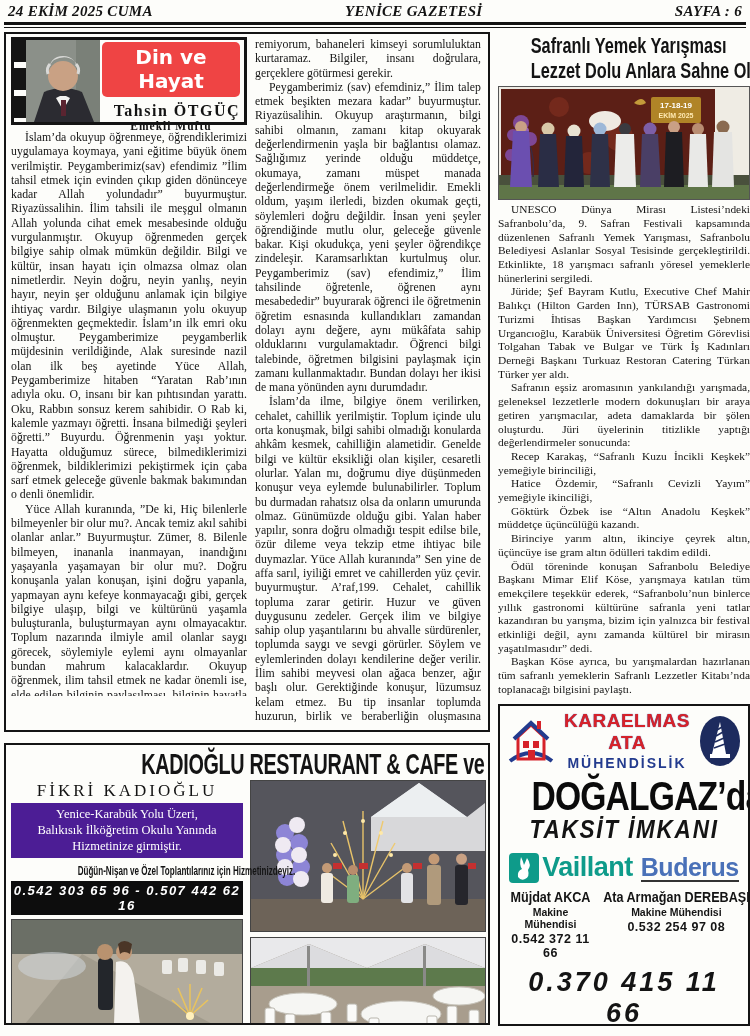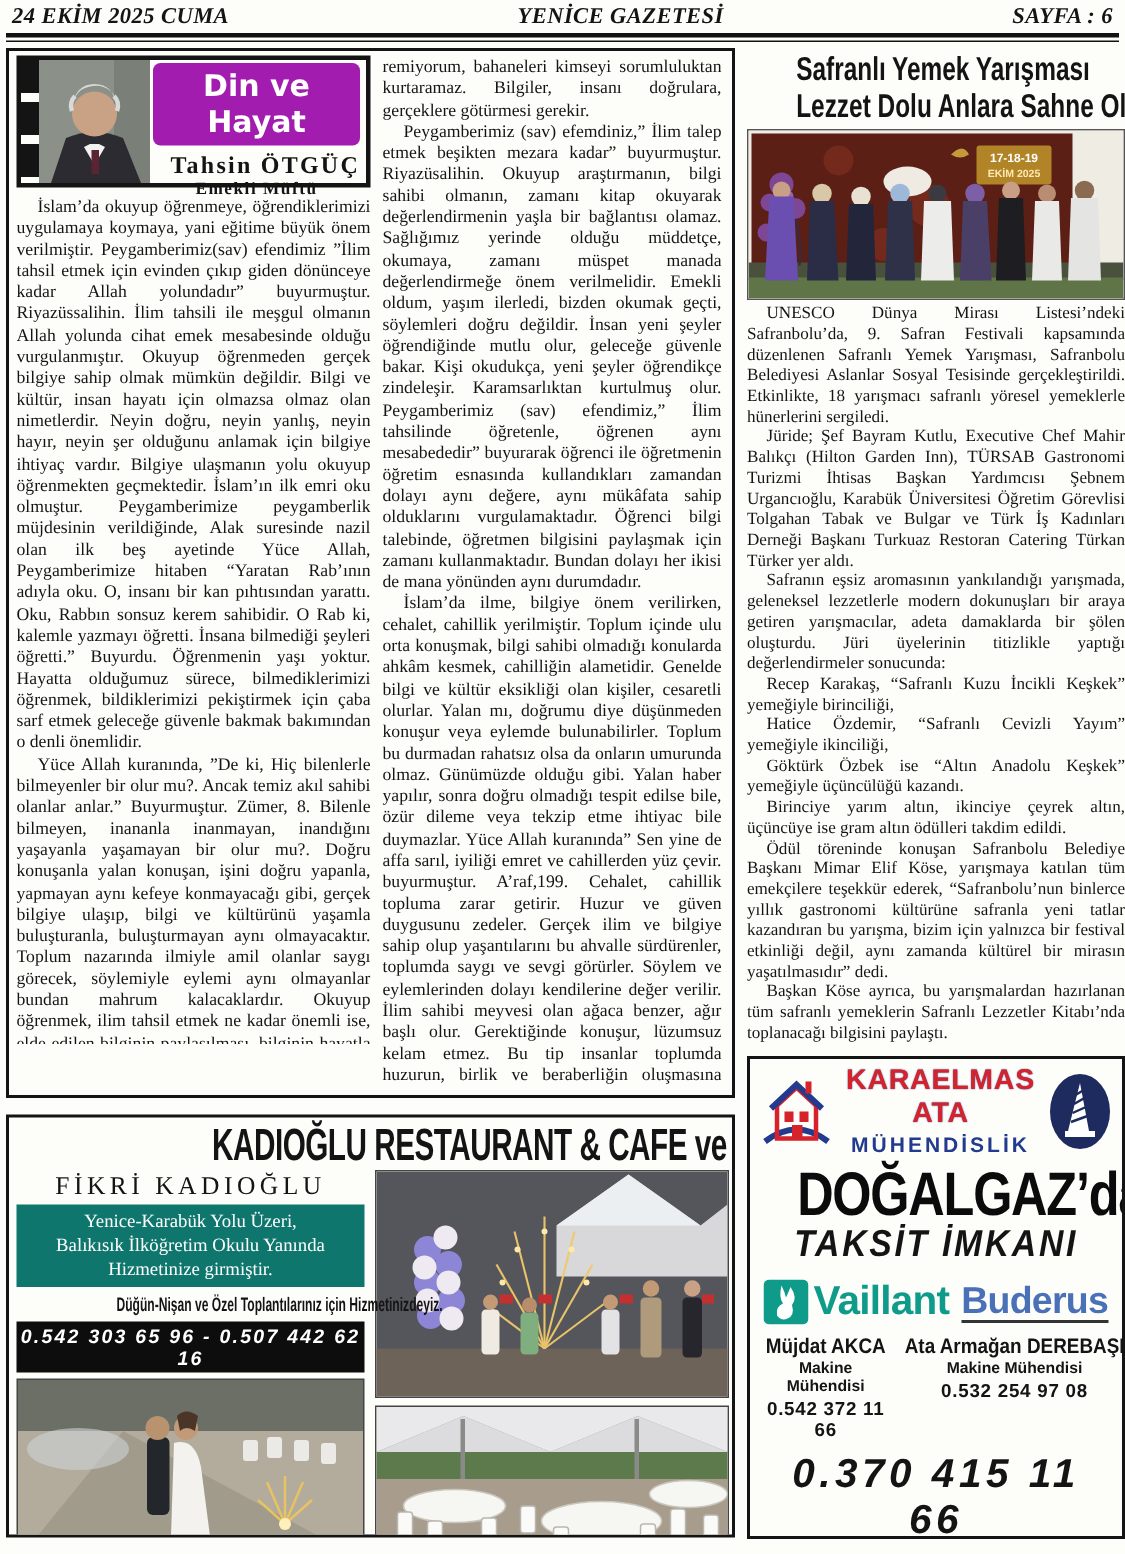--- a/index.html
+++ b/index.html
@@ -22,41 +22,41 @@
   .body-text{font-size:11.8px;line-height:14.3px;text-align:justify;overflow:hidden;}
   .body-text p{margin:0;}
   .body-text p.indent{text-indent:14px;}
   .colA .body-text{height:566px;}
   .colB .body-text{height:688px;}
   
   .din-box{border:3px solid #141414;height:88px;display:flex;margin-bottom:5px;box-sizing:border-box;}
   .bars{width:12px;background:repeating-linear-gradient(180deg,#141414 0 22px,#fdfdfa 22px 28px);flex:0 0 auto;}
   .portrait{flex:0 0 auto;}
   .din-right{flex:1;display:flex;flex-direction:column;padding:2px 4px 2px 2px;}
-  .din-banner{background:#a21caf;color:#fff;font-family:"DejaVu Sans",sans-serif;font-weight:bold;
+  .din-banner{background:#ef4444;color:#fff;font-family:"DejaVu Sans",sans-serif;font-weight:bold;
               font-size:20px;text-align:center;border-radius:5px;padding:3px 4px 4px 4px;}
   .din-author{font-weight:bold;font-size:16px;letter-spacing:1.5px;text-align:right;margin-top:5px;}
   .din-role{font-weight:bold;font-size:11.5px;letter-spacing:1px;text-align:center;}
   .islam-title{margin:1px 0 4px 0;height:26px;font-family:"Liberation Sans",sans-serif;font-weight:bold;}
   .islam-title span{display:inline-block;font-size:25px;transform:scaleX(.64);transform-origin:left center;white-space:nowrap;letter-spacing:-.5px;}
   
   .safran-title{margin:2px 0 3px 0;text-align:center;font-family:"Liberation Sans",sans-serif;font-weight:bold;line-height:1.12;}
   .safran-title span{display:block;font-size:22px;transform:scaleX(.74);transform-origin:center;white-space:nowrap;}
   .safran-photo{display:block;border:1px solid #555;}
   .safran-text{font-size:11.4px;line-height:13.7px;text-align:justify;height:494px;overflow:hidden;margin-top:3px;}
   .safran-text p{margin:0;text-indent:13px;}
   
   .kadioglu-frame{border:2.5px solid #141414;margin-top:11px;height:282px;box-sizing:border-box;padding:2px 5px;overflow:hidden;}
   .kad-title{text-align:center;height:33px;font-family:"Liberation Sans",sans-serif;font-weight:bold;}
   .kad-title span{display:inline-block;font-size:30px;transform:scaleX(.66);transform-origin:center;white-space:nowrap;letter-spacing:-.5px;}
   .kad-grid{display:flex;gap:7px;}
   .kad-left{width:232px;flex:0 0 auto;}
   .kad-right{width:234px;flex:0 0 auto;display:flex;flex-direction:column;gap:5px;}
   .kad-owner{text-align:center;font-size:17px;letter-spacing:3px;margin:1px 0 2px 0;}
-  .kad-blackbox{background:#0f766e;color:#fff;text-align:center;font-size:12.5px;line-height:1.26;padding:4px 2px;}
+  .kad-blackbox{background:#4c1d95;color:#fff;text-align:center;font-size:12.5px;line-height:1.26;padding:4px 2px;}
   .kad-slogan{text-align:center;margin:3px 0 2px 0;font-family:"Liberation Sans",sans-serif;font-weight:bold;}
   .kad-slogan span{display:inline-block;font-size:13px;transform:scaleX(.62);transform-origin:center;white-space:nowrap;}
   .kad-phonebox{background:#0d0d0d;color:#fff;text-align:center;font-style:italic;font-weight:bold;
                 font-size:13px;letter-spacing:1.5px;padding:2px 0;font-family:"Liberation Sans",sans-serif;}
   .kad-photo{display:block;margin-top:4px;border:1px solid #444;}
   
   .karaelmas-frame{border:2.5px solid #141414;margin-top:7px;height:322px;box-sizing:border-box;
                    padding:4px 6px;text-align:center;overflow:hidden;font-family:"Liberation Sans",sans-serif;}
   .ke-head{display:flex;align-items:center;justify-content:space-between;}
   .ke-brandcol{flex:1;padding:0 2px;}
@@ -343,21 +343,21 @@
             </g>
         </g>
       </svg>
 
       <div class="safran-text">
         <p>UNESCO Dünya Mirası Listesi’ndeki Safranbolu’da, 9. Safran Festivali kapsamında düzenlenen Safranlı Yemek Yarışması, Safranbolu Belediyesi Aslanlar Sosyal Tesisinde gerçekleştirildi. Etkinlikte, 18 yarışmacı safranlı yöresel yemeklerle hünerlerini sergiledi.</p>
         <p>Jüride; Şef Bayram Kutlu, Executive Chef Mahir Balıkçı (Hilton Garden Inn), TÜRSAB Gastronomi Turizmi İhtisas Başkan Yardımcısı Şebnem Urgancıoğlu, Karabük Üniversitesi Öğretim Görevlisi Tolgahan Tabak ve Bulgar ve Türk İş Kadınları Derneği Başkanı Turkuaz Restoran Catering Türkan Türker yer aldı.</p>
         <p>Safranın eşsiz aromasının yankılandığı yarışmada, geleneksel lezzetlerle modern dokunuşları bir araya getiren yarışmacılar, adeta damaklarda bir şölen oluşturdu. Jüri üyelerinin titizlikle yaptığı değerlendirmeler sonucunda:</p>
         <p>Recep Karakaş, “Safranlı Kuzu İncikli Keşkek” yemeğiyle birinciliği,</p>
         <p>Hatice Özdemir, “Safranlı Cevizli Yayım” yemeğiyle ikinciliği,</p>
-        <p>Göktürk Özbek ise “Altın Anadolu Keşkek” yemeğiyle üçüncülüğü kazandı.</p>
+        <p>Göktürk Özbek ise “Altın Anadolu Keşkek” müddetçe üçüncülüğü kazandı.</p>
         <p>Birinciye yarım altın, ikinciye çeyrek altın, üçüncüye ise gram altın ödülleri takdim edildi.</p>
         <p>Ödül töreninde konuşan Safranbolu Belediye Başkanı Mimar Elif Köse, yarışmaya katılan tüm emekçilere teşekkür ederek, “Safranbolu’nun binlerce yıllık gastronomi kültürüne safranla yeni tatlar kazandıran bu yarışma, bizim için yalnızca bir festival etkinliği değil, aynı zamanda kültürel bir mirasın yaşatılmasıdır” dedi.</p>
         <p>Başkan Köse ayrıca, bu yarışmalardan hazırlanan tüm safranlı yemeklerin Safranlı Lezzetler Kitabı’nda toplanacağı bilgisini paylaştı.</p>
 
       </div>
 
       <section class="karaelmas-frame">
         <div class="ke-head">
           <svg width="50" height="52" viewBox="0 0 50 52" aria-hidden="true">
             <path d="M4 46 Q25 30 46 46" fill="none" stroke="#233b8e" stroke-width="4"></path>

